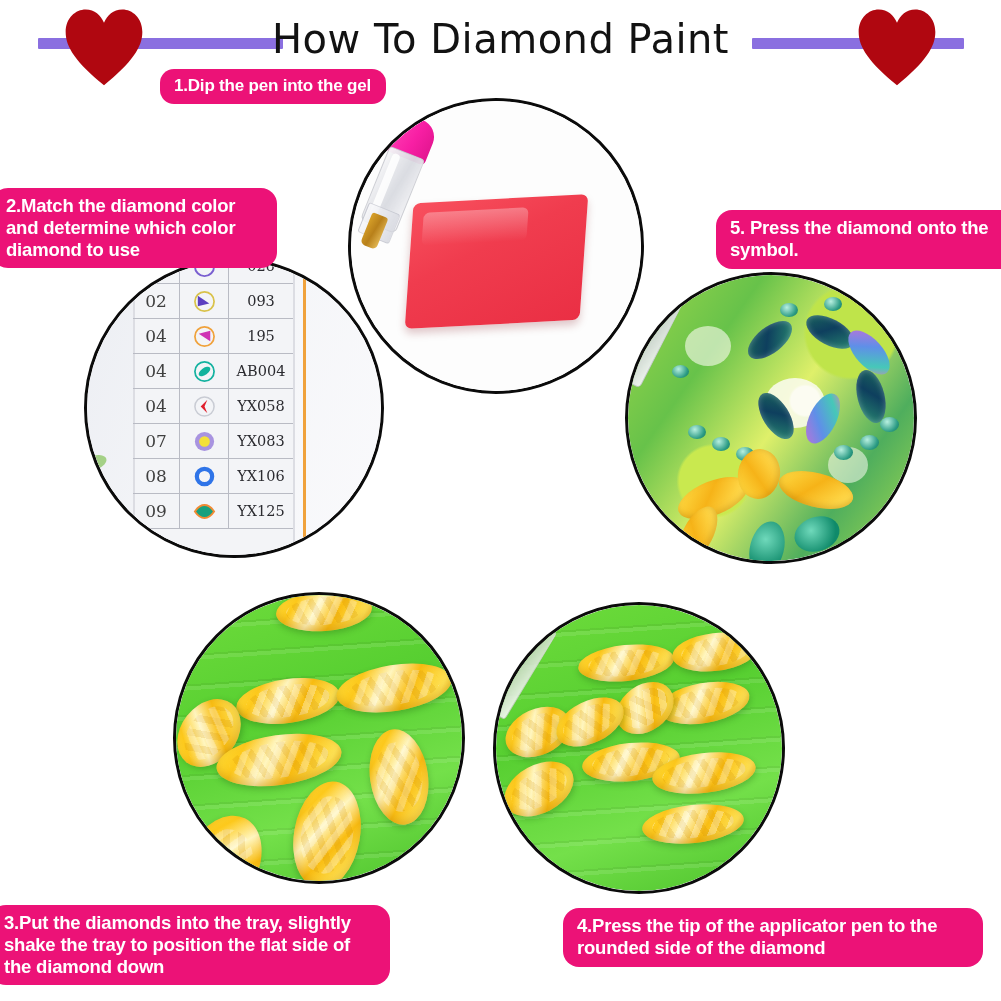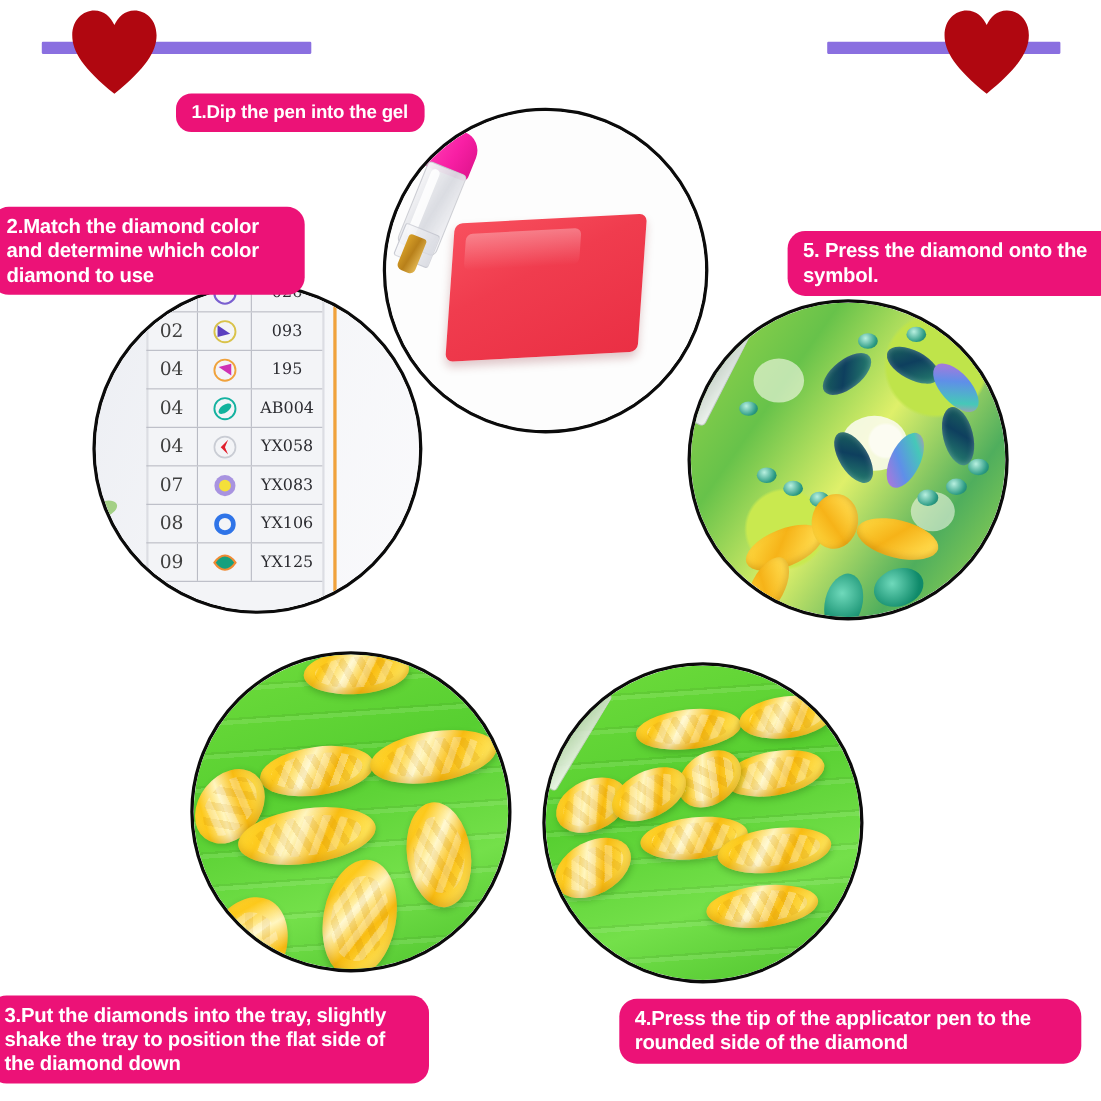--- a/index.html
+++ b/index.html
@@ -34,21 +34,21 @@
     color:#ffffff;
     border-radius:16px;
     font-weight:bold;
     line-height:1.18;
     letter-spacing:-.2px;
     padding:7px 14px 8px 14px;
     box-sizing:border-box;
     font-family:"Liberation Sans", sans-serif;
     z-index:6;
   }
-  #label-1{left:160px;top:85px;width:226px;font-size:17px;border-radius:14px;}
+  #label-1{left:160px;top:69px;width:226px;font-size:17px;border-radius:14px;}
   #label-2{left:-8px;top:188px;width:285px;font-size:18.5px;}
   #label-5{left:716px;top:210px;width:300px;font-size:18.5px;}
   #label-3{left:-10px;top:905px;width:400px;font-size:18.5px;}
   #label-4{left:563px;top:908px;width:420px;font-size:18.5px;}
 
   
   .circle{
     position:absolute;border-radius:50%;
     border:3px solid #0b0b0b;
     overflow:hidden;background:#fff;
@@ -174,20 +174,21 @@
       <svg viewBox="0 0 100 96">
           <path d="M50 94 C16 66 4 48 4 30 C4 13 16 3 28 3 C39 3 46 10 50 19 C54 10 61 3 72 3 C84 3 96 13 96 30 C96 48 84 66 50 94 Z" fill="#b00710"></path>
         </svg>
     </div>
     <div class="heart right">
       <svg viewBox="0 0 100 96">
           <path d="M50 94 C16 66 4 48 4 30 C4 13 16 3 28 3 C39 3 46 10 50 19 C54 10 61 3 72 3 C84 3 96 13 96 30 C96 48 84 66 50 94 Z" fill="#b00710"></path>
         </svg>
     </div>
 
+    <div class="title">How To Diamond Paint</div>
   </div>
 
   <div class="label" id="label-1">1.Dip the pen into the gel</div>
   <div class="label" id="label-2">2.Match the diamond color and determine which color diamond to use</div>
   <div class="label" id="label-5">5.  Press the diamond onto the symbol.</div>
   <div class="label" id="label-3">3.Put the diamonds into the tray, slightly shake the tray to position the flat side of the diamond down</div>
   <div class="label" id="label-4">4.Press the tip of the applicator pen to the rounded side of the diamond</div>
 
   <div class="circle" id="circle-gel">
     <div class="inner">

